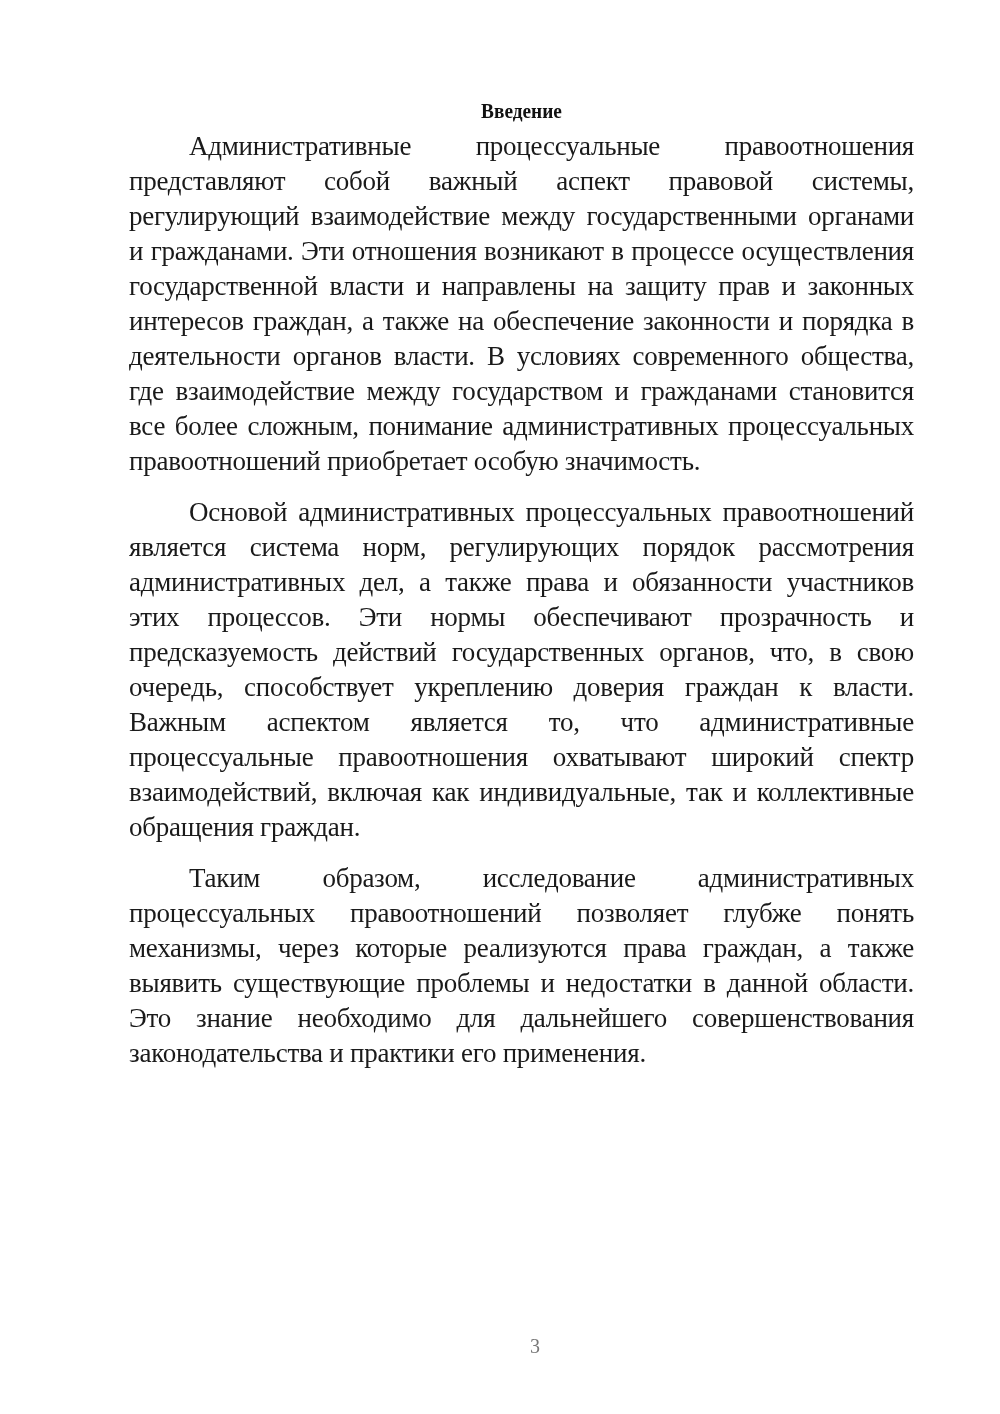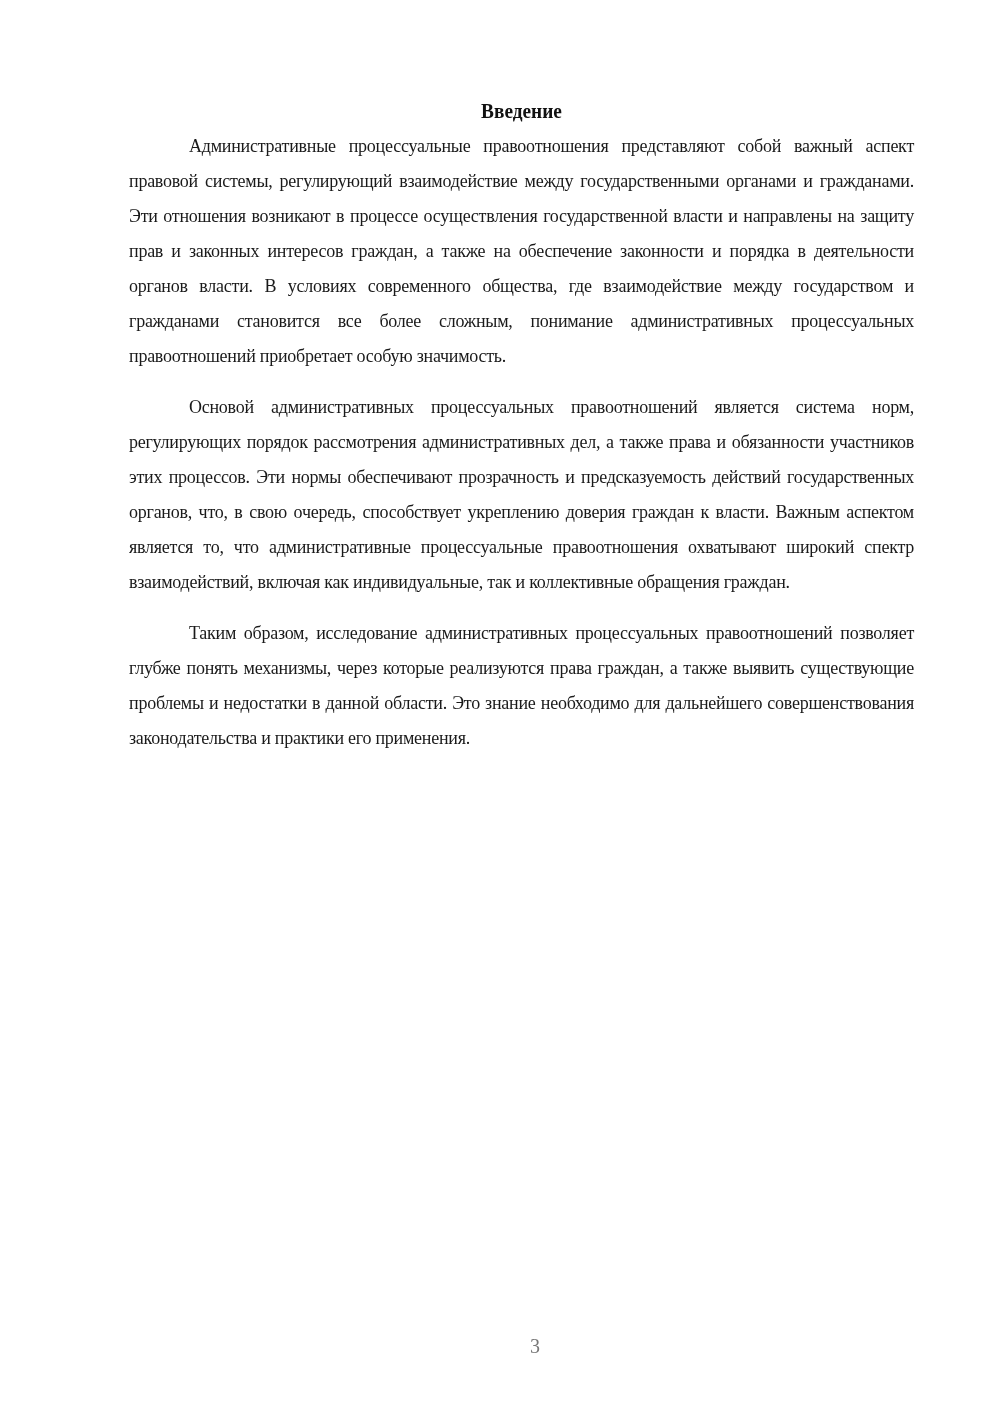--- a/index.html
+++ b/index.html
@@ -32,21 +32,21 @@
     text-align: center;
     font-weight: bold;
     font-size: 21px;
     line-height: 30px;
     margin: 0 0 3px 0;
     padding-left: 0;
     color: #111;
     transform: scaleX(0.92);
   }
   .para {
-    font-size: 18px;
+    font-size: 27px;
     line-height: 35px;
     text-align: justify;
     text-indent: 60px;
     margin: 0 0 16px 0;
     letter-spacing: -0.25px;
     word-spacing: 0px;
     hyphens: none;
   }
   .page-number {
     position: absolute;

